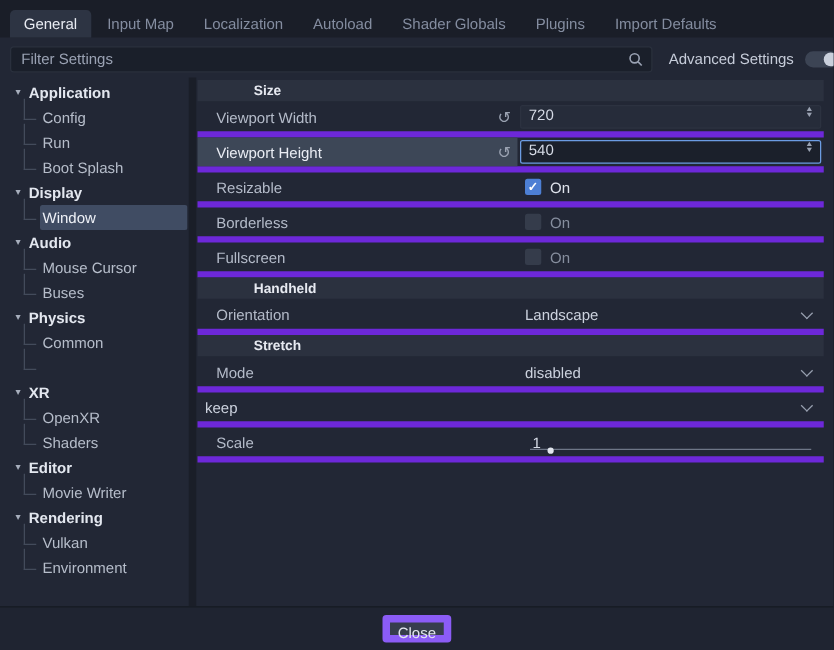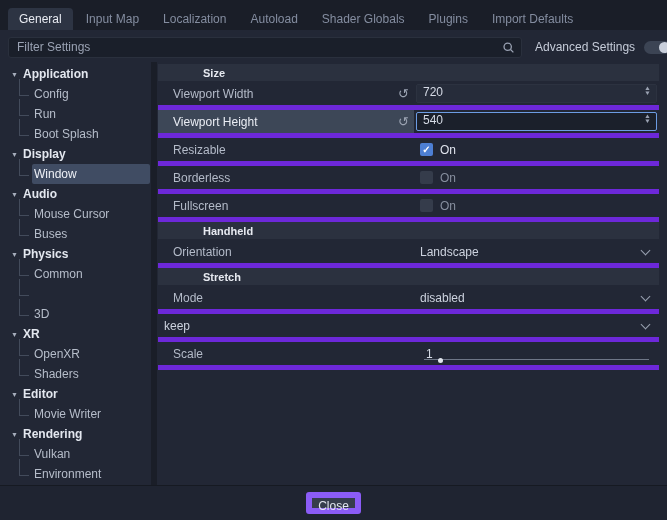--- a/index.html
+++ b/index.html
@@ -149,24 +149,20 @@
           <span class="arrow">▼</span>
           <span class="tlabel">Physics</span>
         </div>
         <div class="tree-item level1">
           <span class="guide"></span>
           <span class="tlabel">Common</span>
         </div>
         <div class="tree-item level1">
           <span class="guide"></span>
         </div>
-        <div class="tree-item level1">
-          <span class="guide"></span>
-          <span class="tlabel">3D</span>
-        </div>
         <div class="tree-item level0">
           <span class="arrow">▼</span>
           <span class="tlabel">XR</span>
         </div>
         <div class="tree-item level1">
           <span class="guide"></span>
           <span class="tlabel">OpenXR</span>
         </div>
         <div class="tree-item level1">
           <span class="guide"></span>

